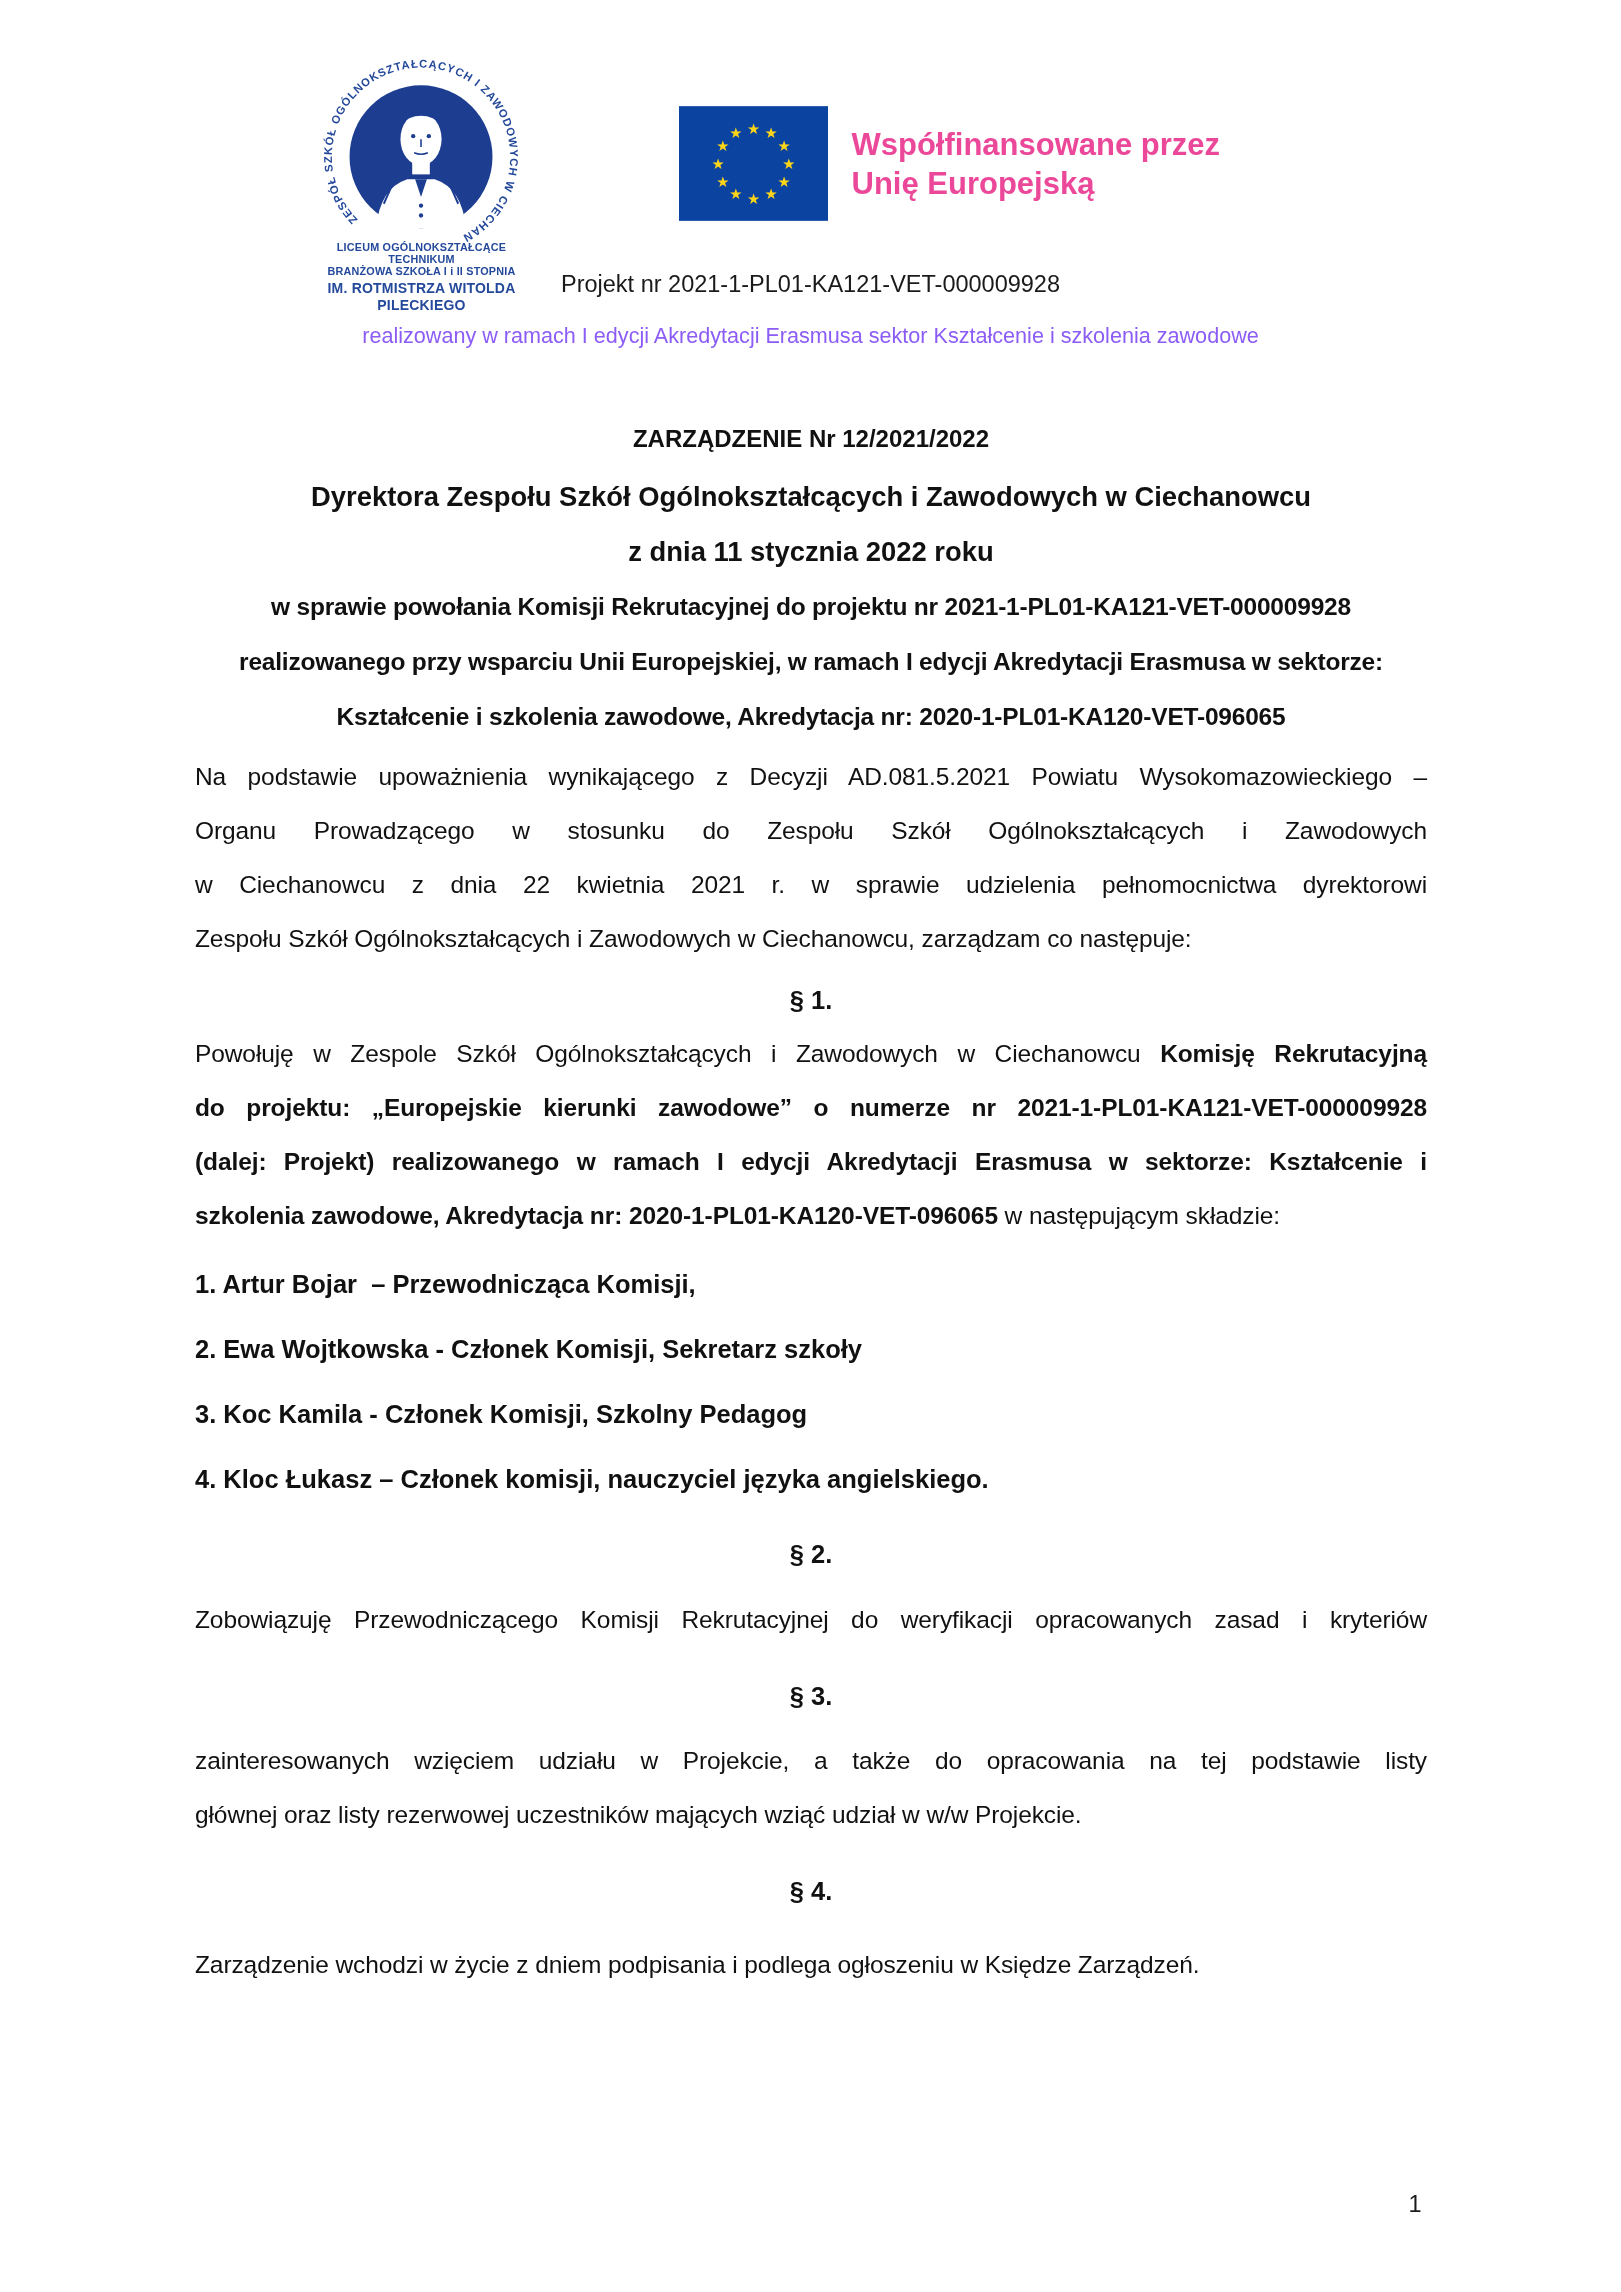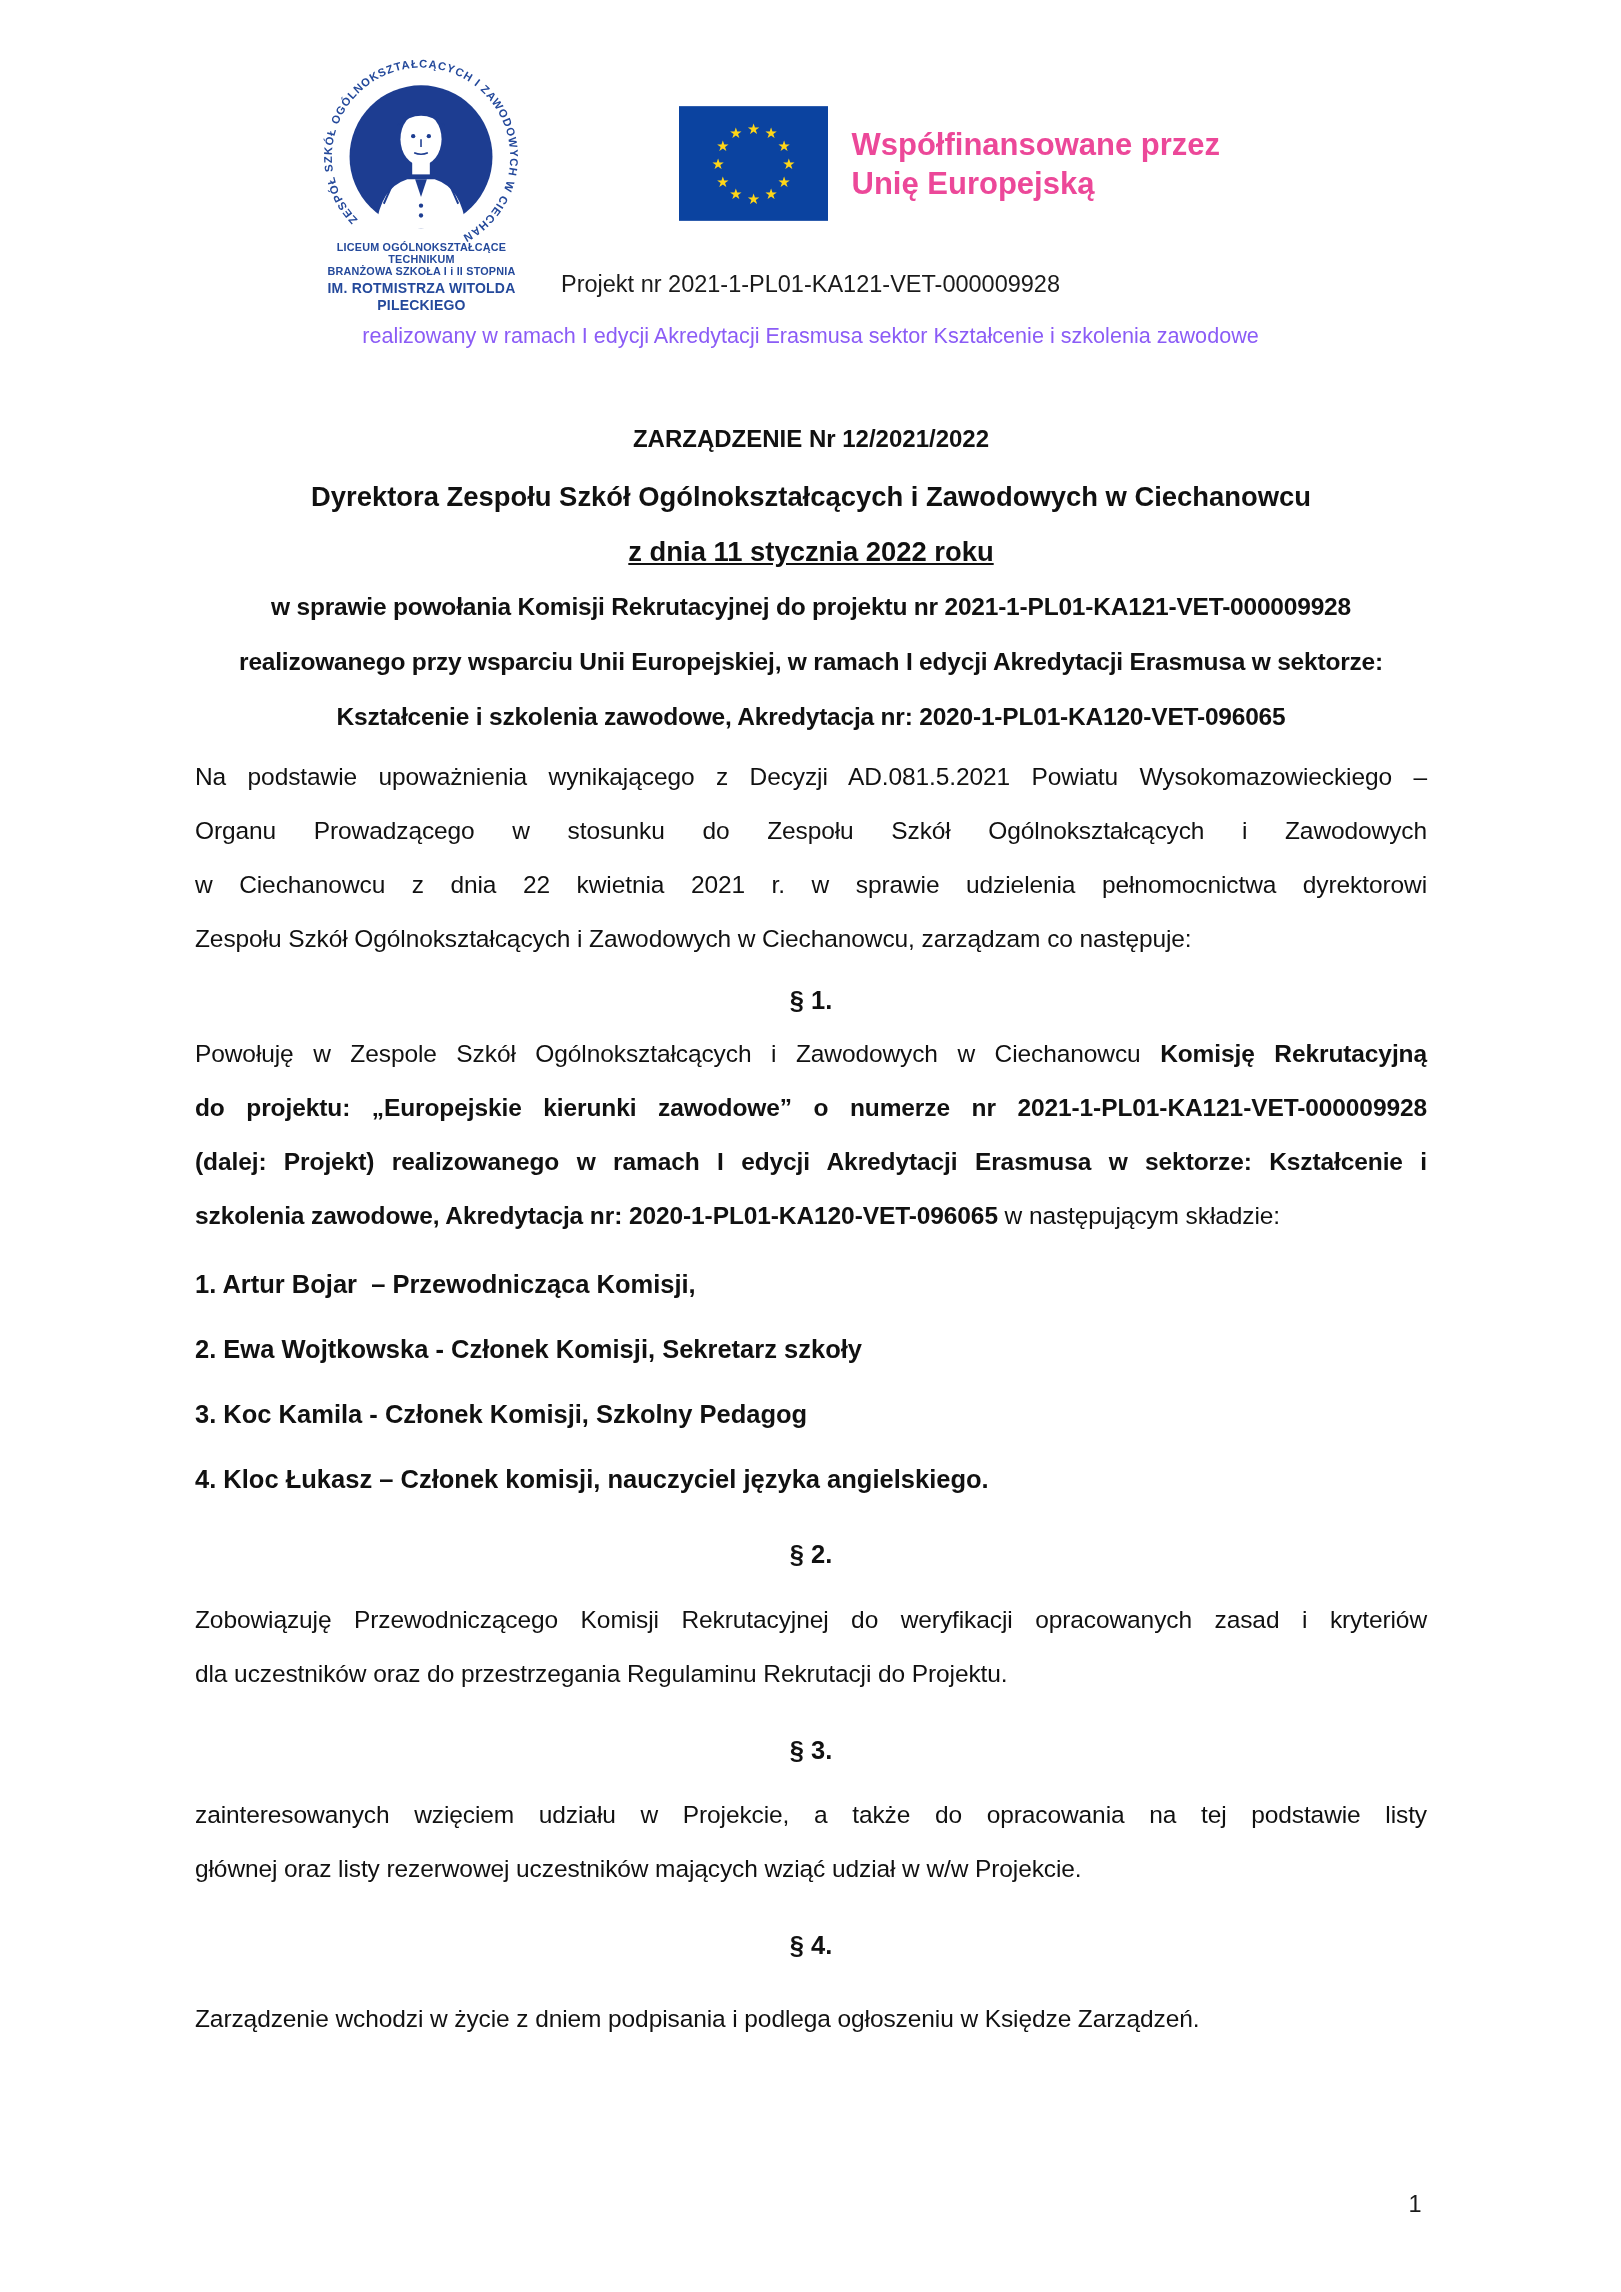--- a/index.html
+++ b/index.html
@@ -95,21 +95,21 @@
     </div>
   </div>
 
   <div class="project-line">Projekt nr 2021-1-PL01-KA121-VET-000009928</div>
   <div class="program-line">realizowany w ramach I edycji Akredytacji Erasmusa sektor Kształcenie i szkolenia zawodowe</div>
 
   <div class="content">
 
     <div class="t1">ZARZĄDZENIE Nr 12/2021/2022</div>
     <div class="t2">Dyrektora Zespołu Szkół Ogólnokształcących i Zawodowych w Ciechanowcu</div>
-    <div class="t2" style="margin-top:0;text-decoration:underline;">z dnia 11 stycznia 2022 roku</div>
+    <div class="t2" style="margin-top:0;">z dnia 11 stycznia 2022 roku</div>
     <div class="subj">w sprawie powołania Komisji Rekrutacyjnej do projektu nr 2021-1-PL01-KA121-VET-000009928</div>
     <div class="subj">realizowanego przy wsparciu Unii Europejskiej, w ramach I edycji Akredytacji Erasmusa w sektorze:</div>
     <div class="subj">Kształcenie i szkolenia zawodowe, Akredytacja nr: 2020-1-PL01-KA120-VET-096065</div>
 
     <div class="mt6">
       <div class="jl">Na podstawie upoważnienia wynikającego z Decyzji AD.081.5.2021 Powiatu Wysokomazowieckiego –</div>
       <div class="jl">Organu Prowadzącego w stosunku do Zespołu Szkół Ogólnokształcących i Zawodowych</div>
       <div class="jl">w Ciechanowcu z dnia 22 kwietnia 2021 r. w sprawie udzielenia pełnomocnictwa dyrektorowi</div>
       <div class="jl-last">Zespołu Szkół Ogólnokształcących i Zawodowych w Ciechanowcu, zarządzam co następuje:</div>
     </div>
@@ -126,21 +126,20 @@
     <div>
       <div class="member first">1. Artur Bojar  – Przewodnicząca Komisji,</div>
       <div class="member">2. Ewa Wojtkowska - Członek Komisji, Sekretarz szkoły</div>
       <div class="member">3. Koc Kamila - Członek Komisji, Szkolny Pedagog</div>
       <div class="member">4. Kloc Łukasz – Członek komisji, nauczyciel języka angielskiego.</div>
     </div>
 
     <div class="sec-head mt22">§ 2.</div>
     <div class="mt12">
       <div class="jl">Zobowiązuję Przewodniczącego Komisji Rekrutacyjnej do weryfikacji opracowanych zasad i kryteriów</div>
-      <div class="jl-last">dla uczestników oraz do przestrzegania Regulaminu Rekrutacji do Projektu.</div>
     </div>
 
     <div class="sec-head mt22">§ 3.</div>
     <div class="mt12">
       <div class="jl">zainteresowanych wzięciem udziału w Projekcie, a także do opracowania na tej podstawie listy</div>
       <div class="jl-last">głównej oraz listy rezerwowej uczestników mających wziąć udział w w/w Projekcie.</div>
     </div>
 
     <div class="sec-head mt22">§ 4.</div>
     <div class="jl-last mt20">Zarządzenie wchodzi w życie z dniem podpisania i podlega ogłoszeniu w Księdze Zarządzeń.</div>

